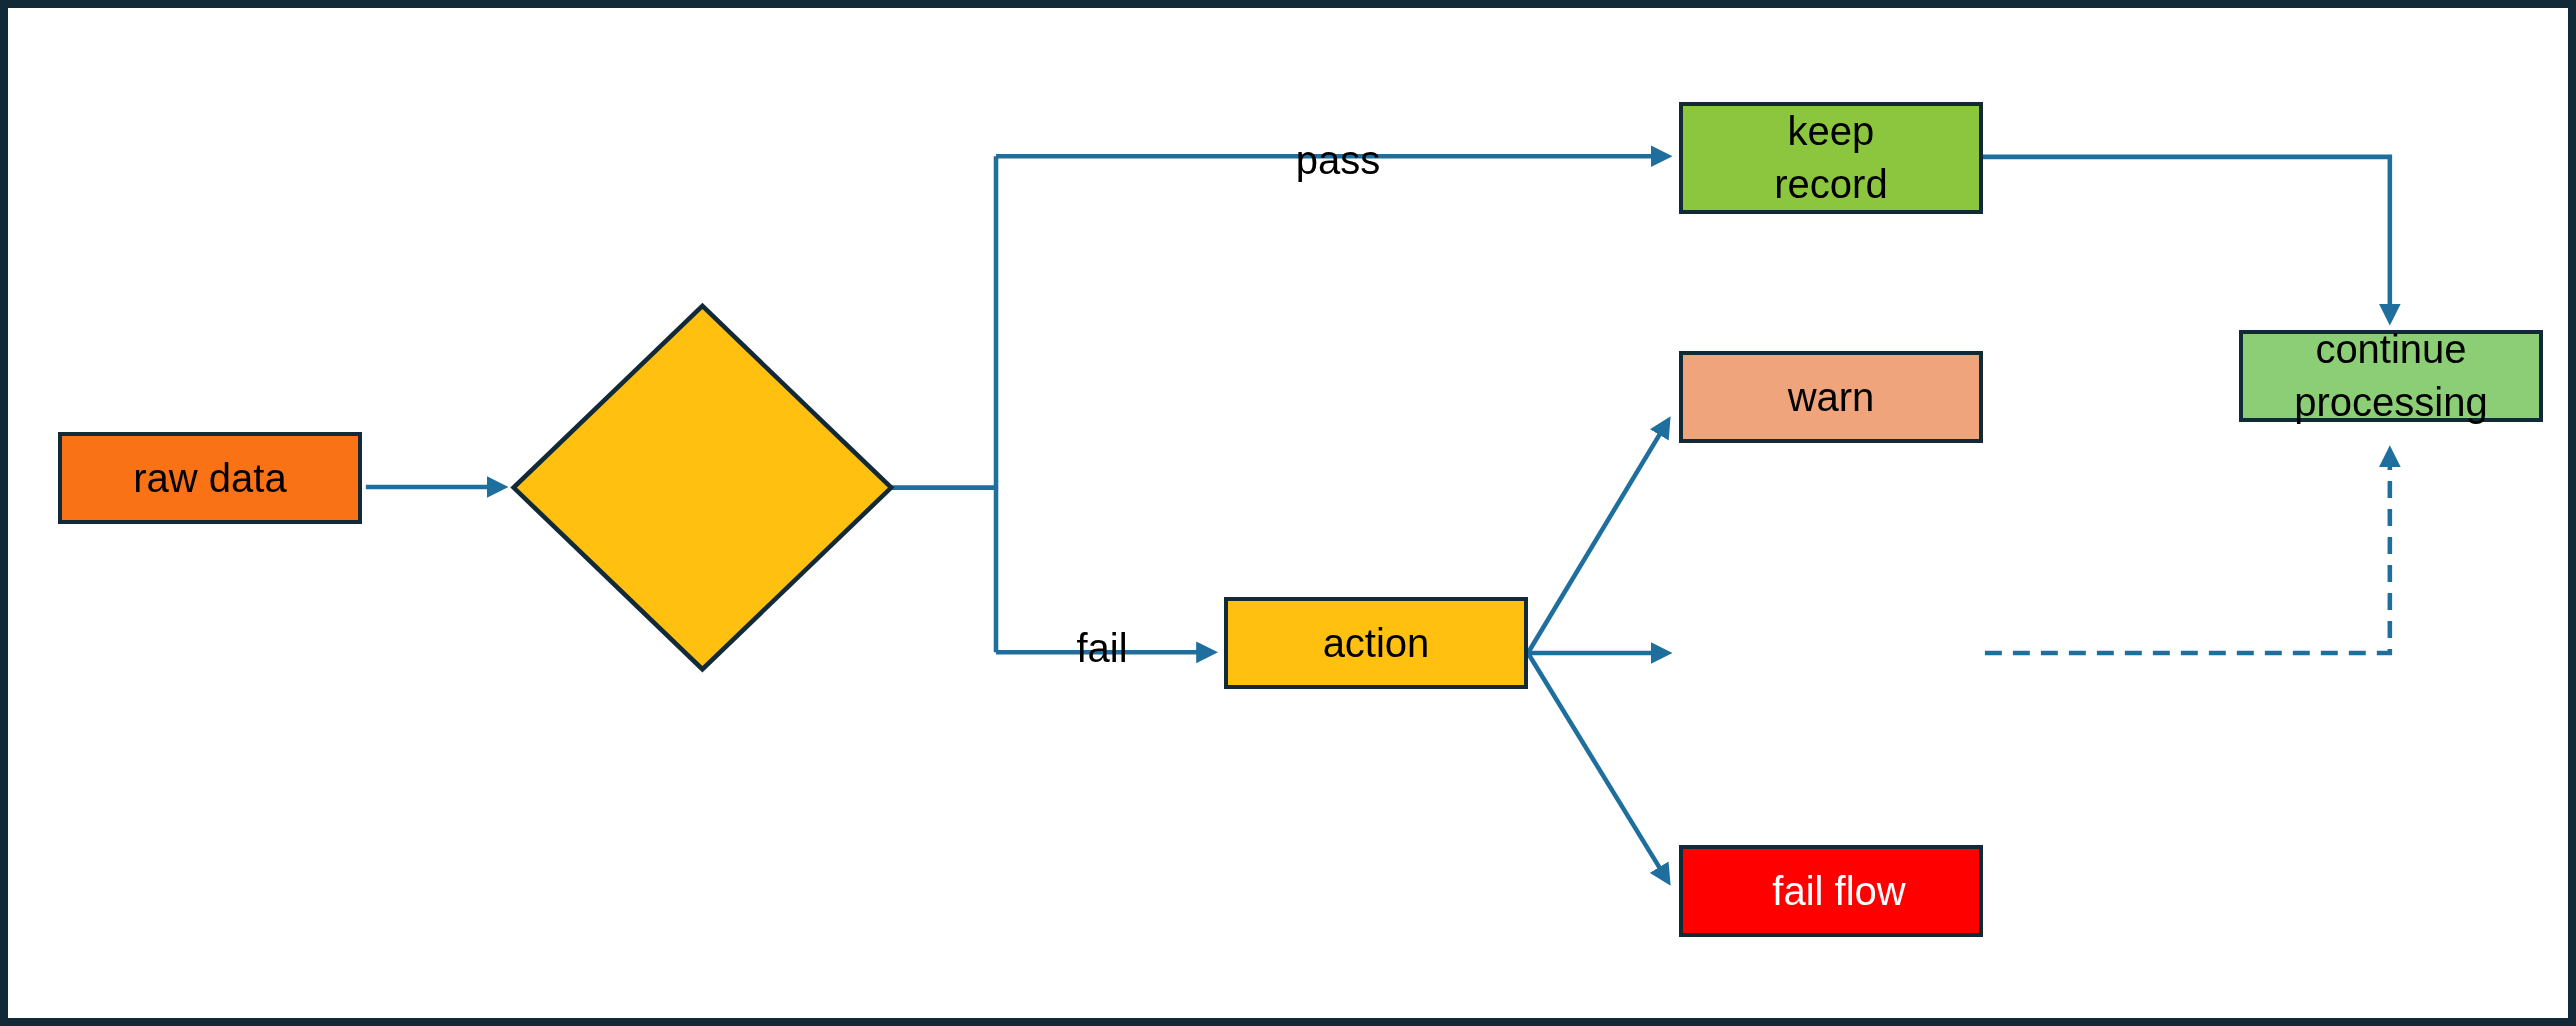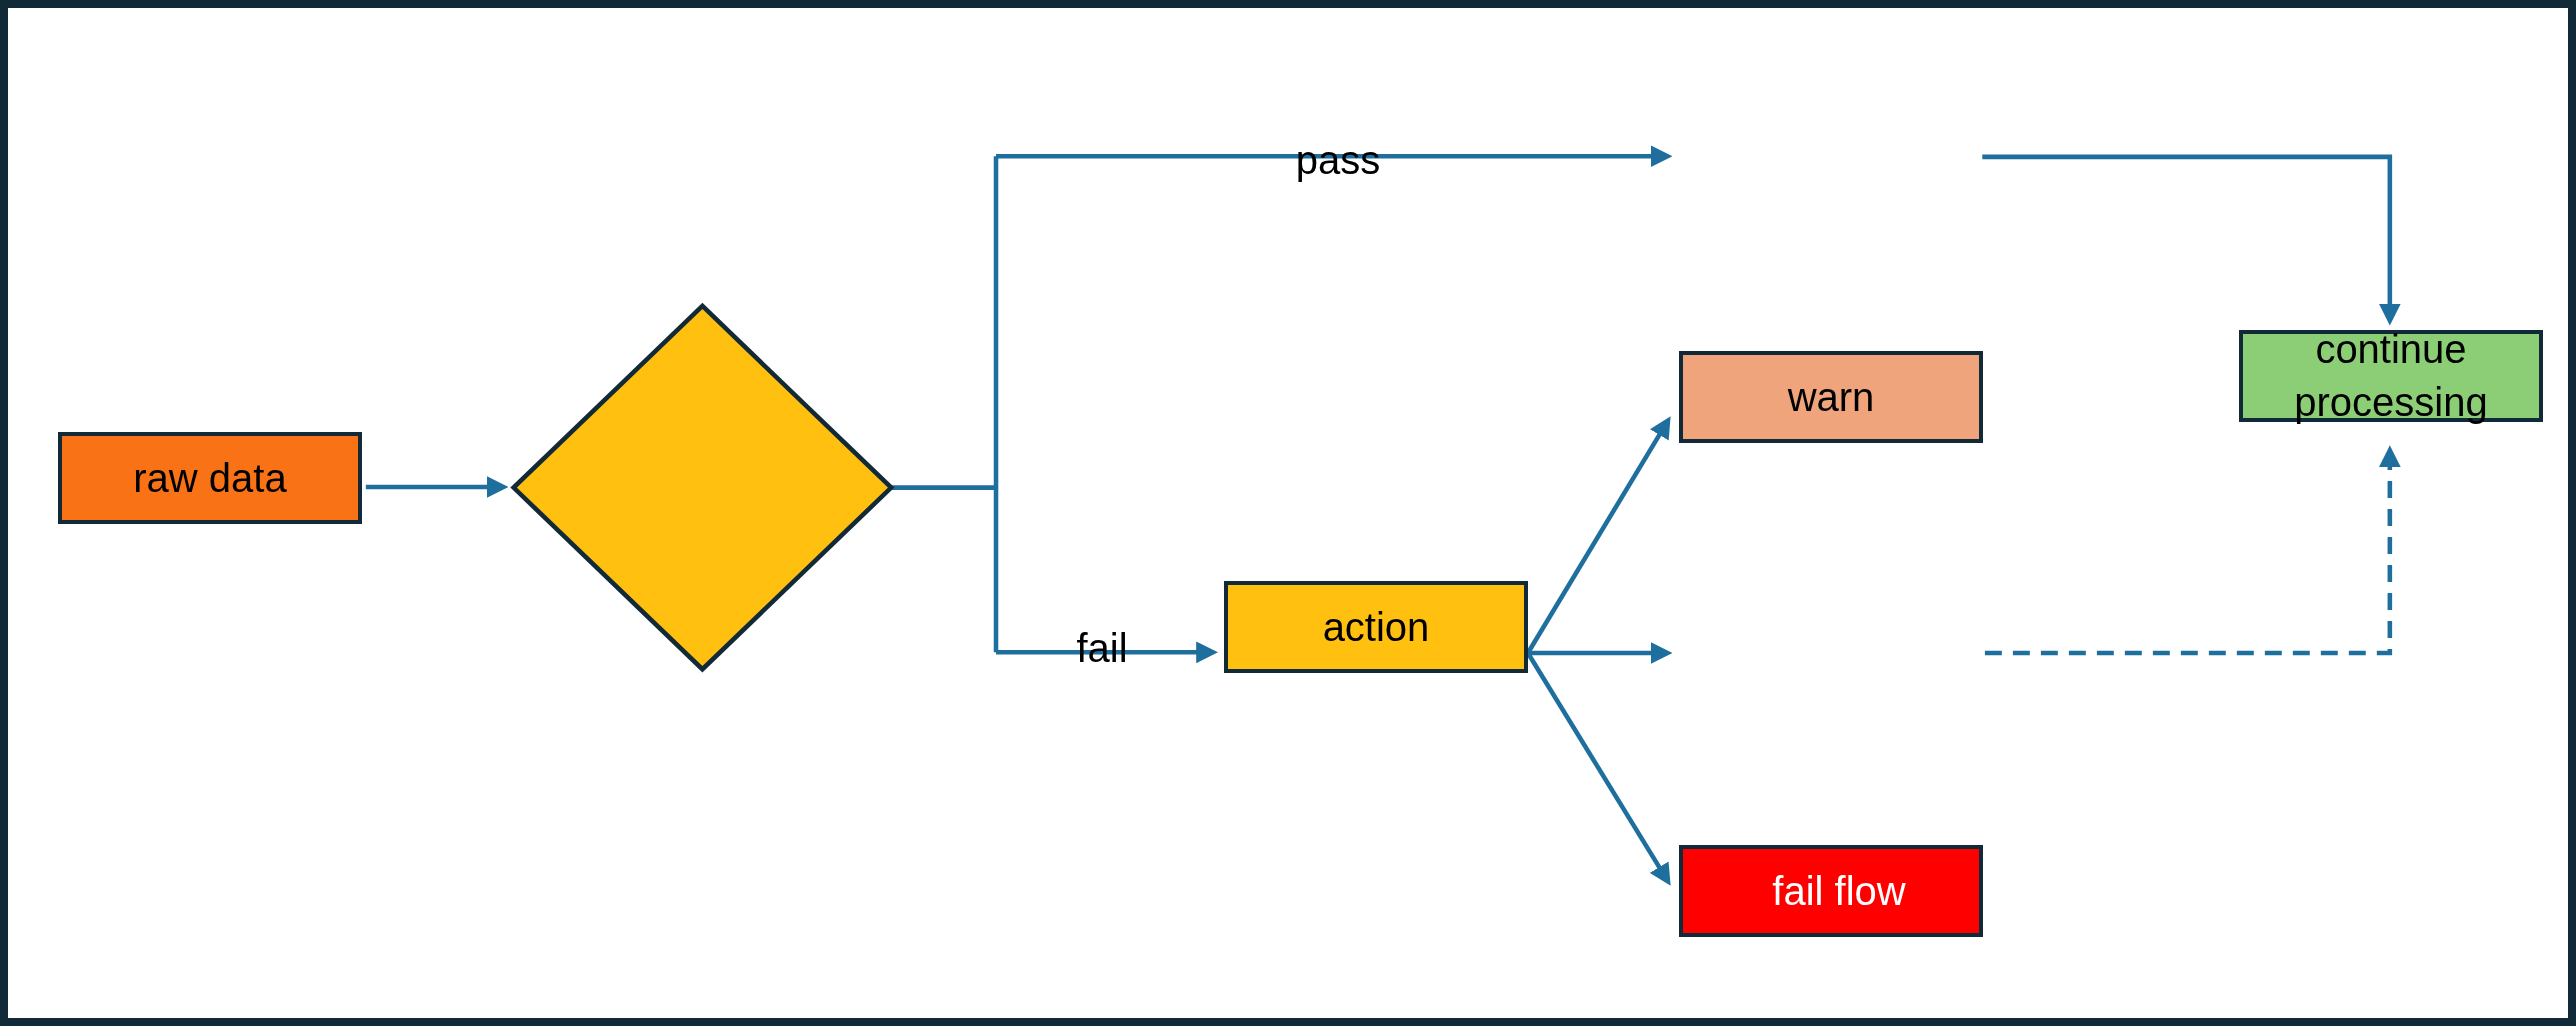--- a/index.html
+++ b/index.html
@@ -37,22 +37,24 @@
     <path class="edge" d="M2346,1003 H2558" marker-end="url(#arrow)"></path>
     <path class="edge" d="M2346,1003 L2560,1352" marker-end="url(#arrow)"></path>
     <path class="edge dashed" d="M3048,1003 H3670 V694" marker-end="url(#arrow)"></path>
 
     <polygon points="1078,470 1368,749 1078,1028 788,749" fill="#FFC010" stroke="#122938" stroke-width="7"></polygon>
   </svg>
 
   <div class="node" style="left: 58px; top: 432px; background-color: #f97316; color: rgb(0, 0, 0);">raw data</div>
 
 
+  <div class="node" style="left: 1679px; top: 102px; height: 112px; background-color: rgb(140, 198, 63); color: rgb(0, 0, 0);">keep
+record</div>
 
-  <div class="node" style="left: 1224px; top: 581px; background-color: rgb(255, 192, 16); color: rgb(0, 0, 0);">action</div>
+  <div class="node" style="left: 1224px; top: 597px; background-color: rgb(255, 192, 16); color: rgb(0, 0, 0);">action</div>
 
   <div class="node" style="left: 1679px; top: 351px; background-color: rgb(240, 164, 124); color: rgb(0, 0, 0);">warn</div>
 
 
   <div class="node" style="left: 1679px; top: 845px; background-color: rgb(254, 0, 0); color: rgb(255, 255, 255); padding-left: 16px;">fail flow</div>
 
   <div class="node" style="left: 2239px; top: 330px; background-color: rgb(139, 206, 118); color: rgb(0, 0, 0);">continue
 processing</div>
 
   <div class="edge-label" style="left:1234px;top:106px;">pass</div>

